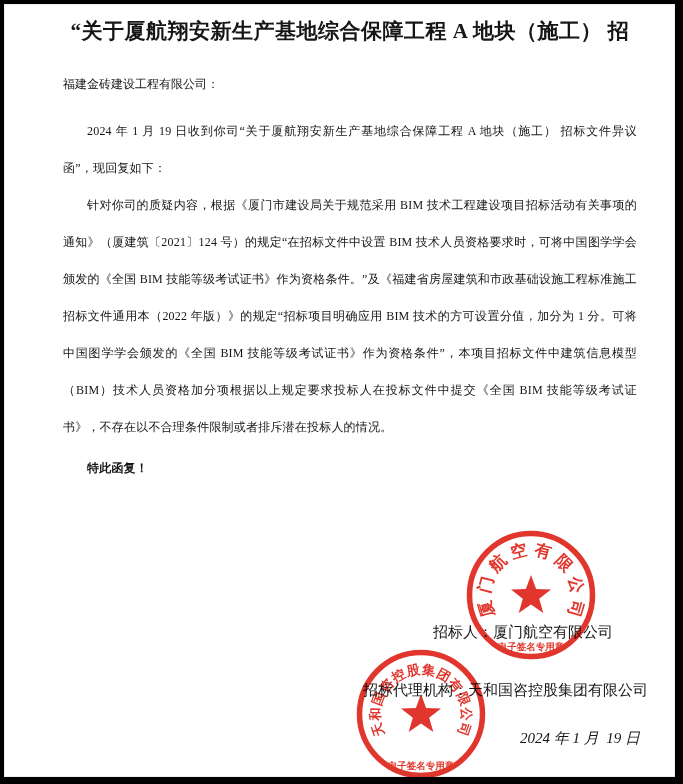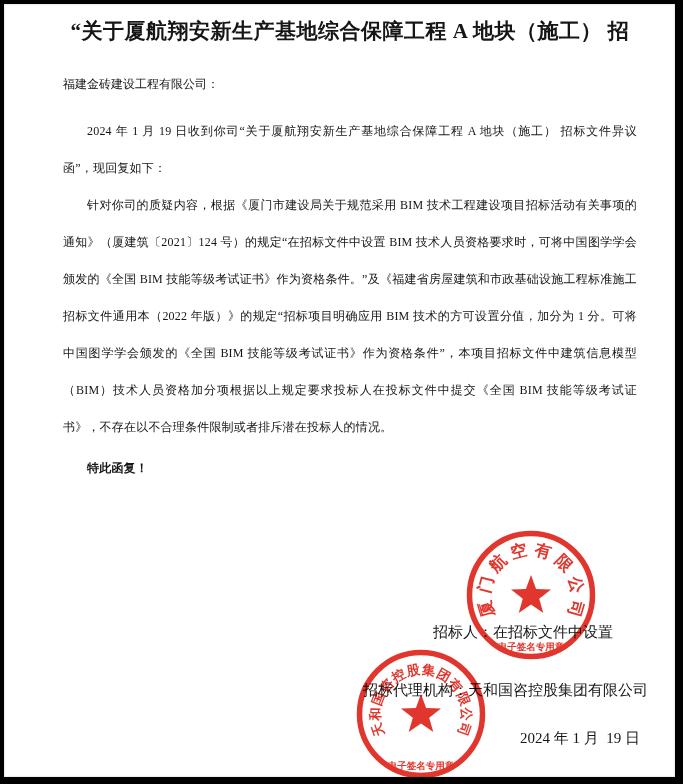--- a/index.html
+++ b/index.html
@@ -28,21 +28,21 @@
     font-size:12px; line-height:37px;
     text-align:justify; text-justify:inter-ideograph;
     letter-spacing:.2px;
   }
   .para.indent { text-indent:2em; }
   .p1 { margin-top:10px; }
   .p3 { margin-top:4px;font-weight:bold; }
   .sig { position:absolute; font-size:15px; line-height:20px; white-space:pre; }
   .sig-bidder { left:429px; top:618px; }
   .sig-agency { left:359px; top:676px; }
-  .sig-date  { left:516px; top:724px; }
+  .sig-date  { left:516px; top:724px;font-style:italic; }
   .seal { position:absolute; width:140px; height:140px; opacity:.92; mix-blend-mode:multiply; }
   .seal-1 { left:457px; top:521px; }
   .seal-2 { left:347px; top:640px; }
   .seal text { fill:var(--seal-color,#df251b); font-family:"Liberation Serif","DejaVu Serif",serif; font-weight:bold; }
   .seal .ring { fill:none; stroke:var(--seal-color,#df251b); stroke-width:5.5px; }
   .seal .star { fill:var(--seal-color,#df251b); }
   .arc-text { font-size:16.5px; }
   .arc-text-sm { font-size:13.2px; }
   .seal-subtext { font-size:9.5px; }
 </style>
@@ -57,21 +57,21 @@
         <div>“关于厦航翔安新生产基地综合保障工程 A 地块（施工） 招</div>
       </div>
 
       <div class="addressee">福建金砖建设工程有限公司：</div>
 
       <div class="para indent p1">2024 年 1 月 19 日收到你司“关于厦航翔安新生产基地综合保障工程 A 地块（施工） 招标文件异议函”，现回复如下：</div>
       <div class="para indent p2">针对你司的质疑内容，根据《厦门市建设局关于规范采用 BIM 技术工程建设项目招标活动有关事项的通知》（厦建筑〔2021〕124 号）的规定“在招标文件中设置 BIM 技术人员资格要求时，可将中国图学学会颁发的《全国 BIM 技能等级考试证书》作为资格条件。”及《福建省房屋建筑和市政基础设施工程标准施工招标文件通用本（2022 年版）》的规定“招标项目明确应用 BIM 技术的方可设置分值，加分为 1 分。可将中国图学学会颁发的《全国 BIM 技能等级考试证书》作为资格条件”，本项目招标文件中建筑信息模型（BIM）技术人员资格加分项根据以上规定要求投标人在投标文件中提交《全国 BIM 技能等级考试证书》，不存在以不合理条件限制或者排斥潜在投标人的情况。</div>
       <div class="para indent p3">特此函复！</div>
     </div>
 
-    <div class="sig sig-bidder">招标人：在招标文件中设置</div>
+    <div class="sig sig-bidder">招标人：厦门航空有限公司</div>
     <div class="sig sig-agency">招标代理机构：天和国咨控股集团有限公司</div>
     <div class="sig sig-date">2024 年 1 月  19 日</div>
 
     <svg class="seal seal-1" viewBox="0 0 140 140">
       <circle class="ring" cx="70" cy="70" r="61.5"></circle>
       <defs>
         <path id="arc-0" d="M 34.5,91.5 A 41,41 0 1 1 105.5,91.5" fill="none"></path>
       </defs>
       <text class="arc-text">
         <textPath href="#arc-0" startOffset="50%" text-anchor="middle" textLength="168" lengthAdjust="spacing">厦门航空有限公司</textPath>

